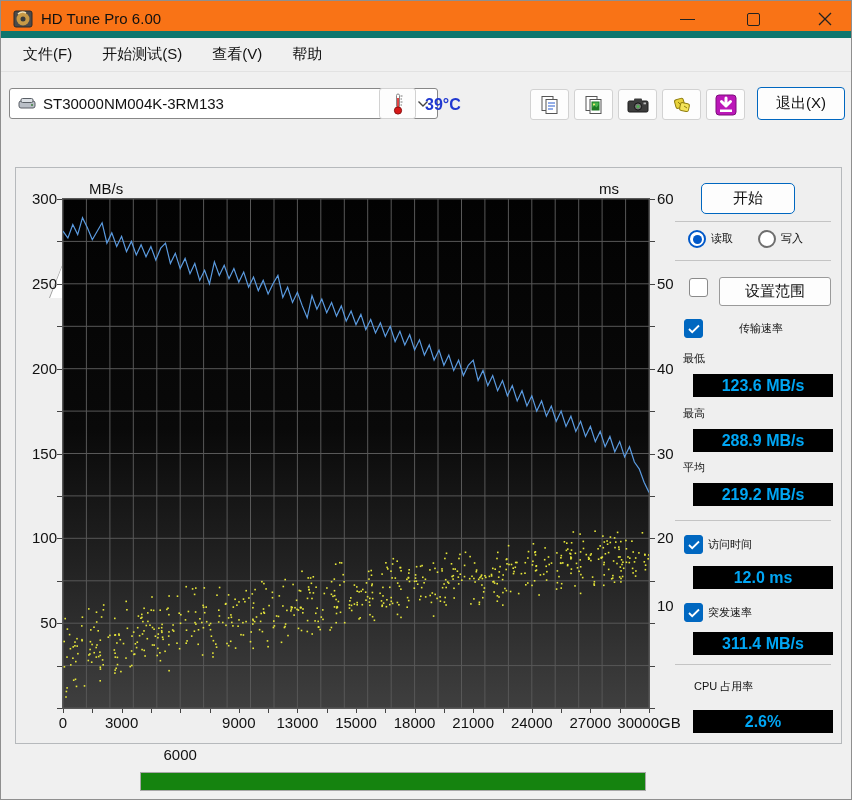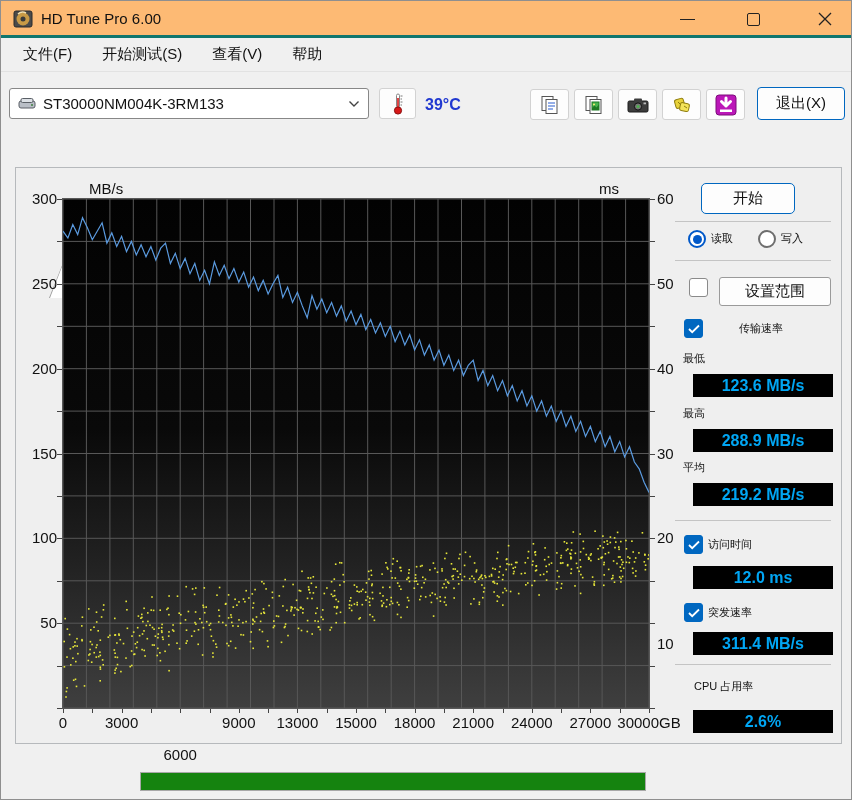--- a/index.html
+++ b/index.html
@@ -3,36 +3,36 @@
 <meta charset="utf-8">
 <style>
   html,body{margin:0;padding:0;}
   body{background:#d8d8d8;font-family:"Liberation Sans","DejaVu Sans",sans-serif;
        -webkit-font-smoothing:antialiased;}
   #win{position:relative;width:852px;height:800px;background:#f0f0f0;
        border:1px solid #8f8f8f;box-sizing:border-box;overflow:hidden;}
   #win *{box-sizing:border-box;}
 
   
-  .titlebar{position:absolute;left:0;top:0;width:100%;height:37px;background:#fdba74;
-            border-bottom:3px solid #0f766e;}
+  .titlebar{position:absolute;left:0;top:0;width:100%;height:37px;background:#f97316;
+            border-bottom:7px solid #0f766e;}
   .app-icon{position:absolute;left:12px;top:8px;width:20px;height:20px;}
   .app-title{position:absolute;left:40px;top:9px;font-size:15px;color:#111;}
   .winbtn{position:absolute;top:0;width:46px;height:36px;display:flex;align-items:center;justify-content:center;}
   #btn-min{left:663px;} #btn-max{left:729px;} #btn-close{left:801px;}
   .glyph-min{width:15px;height:1px;background:#222;}
   .glyph-max{width:13px;height:13px;border:1.2px solid #222;border-radius:2px;}
 
   
   .menubar{position:absolute;left:0;top:37px;width:100%;height:34px;background:#f0f0f0;
            border-bottom:1px solid #e2e2e2;display:flex;align-items:center;padding-left:10px;gap:6px;}
   .menu-item{font-size:15px;color:#111;padding:4px 12px;}
 
   
-  .combo{position:absolute;left:8px;top:87px;width:360px;height:31px;background:#fff;
+  .combo{position:absolute;left:8px;top:87px;width:429px;height:31px;background:#fff;
          border:1px solid #878787;border-radius:3px;display:flex;align-items:center;padding:0 8px;}
   .combo-text{font-size:15px;color:#111;margin-left:7px;flex:1;}
   .tool-btn{position:absolute;top:88px;width:39px;height:31px;background:#fdfdfd;
             border:1px solid #d2d2d2;border-radius:3px;display:flex;align-items:center;justify-content:center;}
   .therm-btn{position:absolute;left:378px;top:87px;width:37px;height:31px;background:#fdfdfd;
              border:1px solid #d2d2d2;border-radius:3px;display:flex;align-items:center;justify-content:center;}
   .temp{position:absolute;left:424px;top:95px;font-size:16px;font-weight:bold;color:#2038d0;}
   .exit-btn{position:absolute;left:756px;top:86px;width:88px;height:33px;background:#fdfdfd;
             border:1.5px solid #0067c0;border-radius:4px;font-size:15px;color:#111;
             display:flex;align-items:center;justify-content:center;}
@@ -1070,21 +1070,21 @@
     <div class="ytick l" style="left: 18px; top: 273.833px;">250</div>
     <div class="ytick l" style="left: 18px; top: 358.667px;">200</div>
     <div class="ytick l" style="left: 18px; top: 443.5px;">150</div>
     <div class="ytick l" style="left: 18px; top: 528.333px;">100</div>
     <div class="ytick l" style="left: 18px; top: 613.167px;">50</div>
     <div class="ytick r" style="left: 656px; top: 189px;">60</div>
     <div class="ytick r" style="left: 656px; top: 273.833px;">50</div>
     <div class="ytick r" style="left: 656px; top: 358.667px;">40</div>
     <div class="ytick r" style="left: 656px; top: 443.5px;">30</div>
     <div class="ytick r" style="left: 656px; top: 528.333px;">20</div>
-    <div class="ytick r" style="left: 656px; top: 634px;">10</div>
+    <div class="ytick r" style="left: 656px; top: 596px;">10</div>
     <div class="xtick" style="left: 62px; top: 713px;">0</div>
     <div class="xtick" style="left: 120.6px; top: 713px;">3000</div>
     <div class="xtick" style="left: 179.2px; top: 713px; margin-top: 32px;">6000</div>
     <div class="xtick" style="left: 237.8px; top: 713px;">9000</div>
     <div class="xtick" style="left: 296.4px; top: 713px;">13000</div>
     <div class="xtick" style="left: 355px; top: 713px;">15000</div>
     <div class="xtick" style="left: 413.6px; top: 713px;">18000</div>
     <div class="xtick" style="left: 472.2px; top: 713px;">21000</div>
     <div class="xtick" style="left: 530.8px; top: 713px;">24000</div>
     <div class="xtick" style="left: 589.4px; top: 713px;">27000</div>

